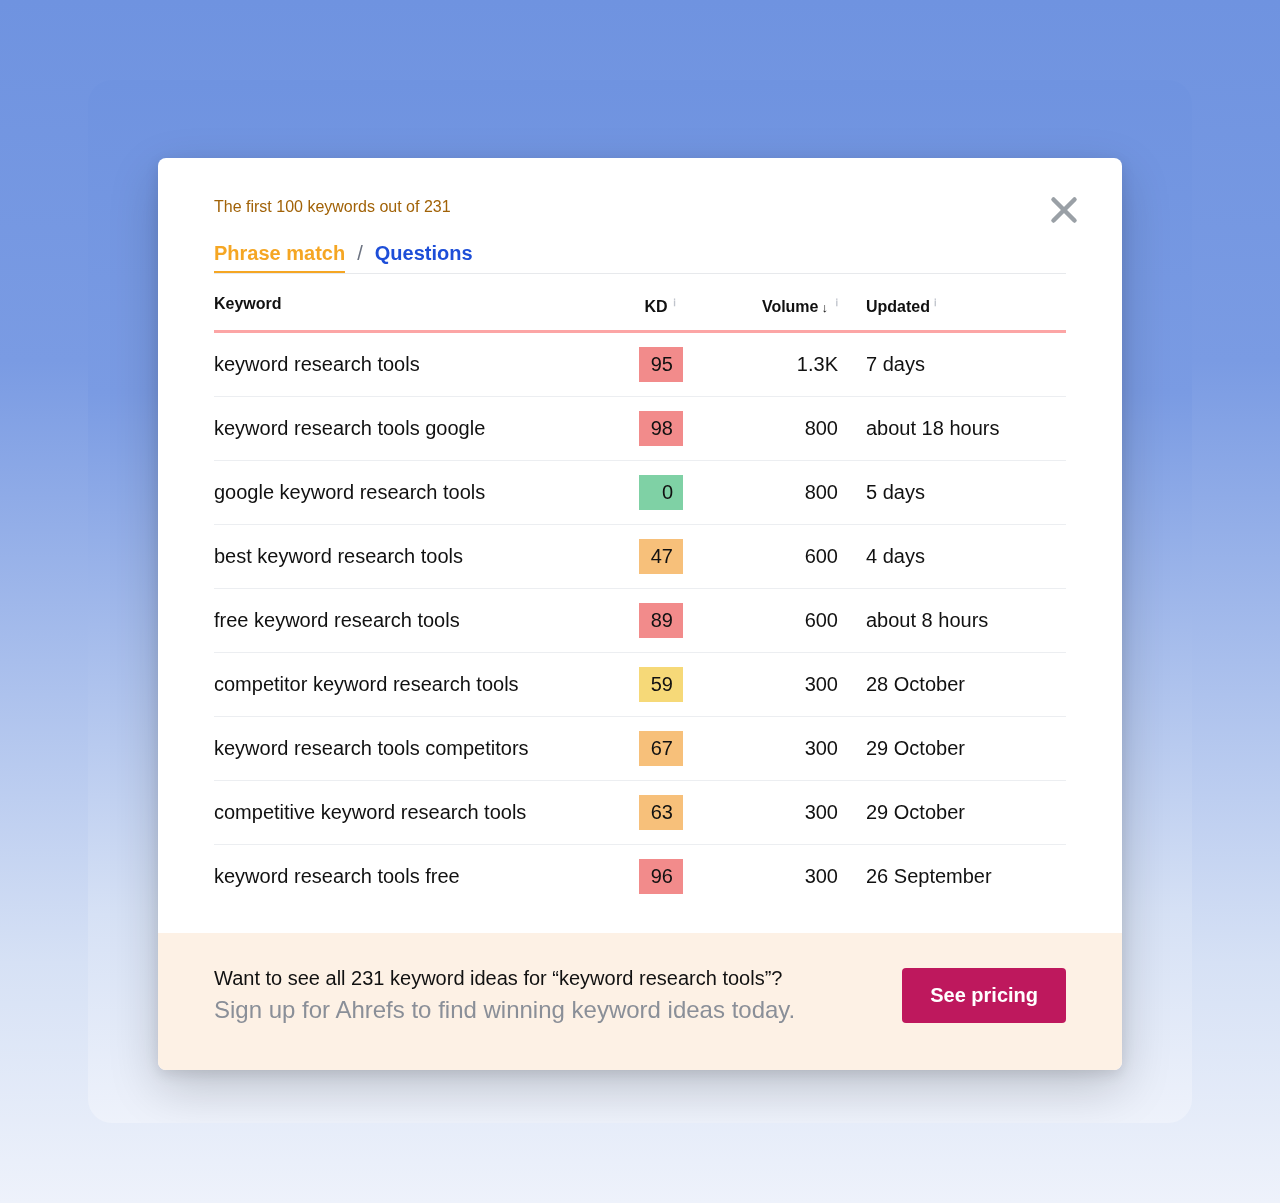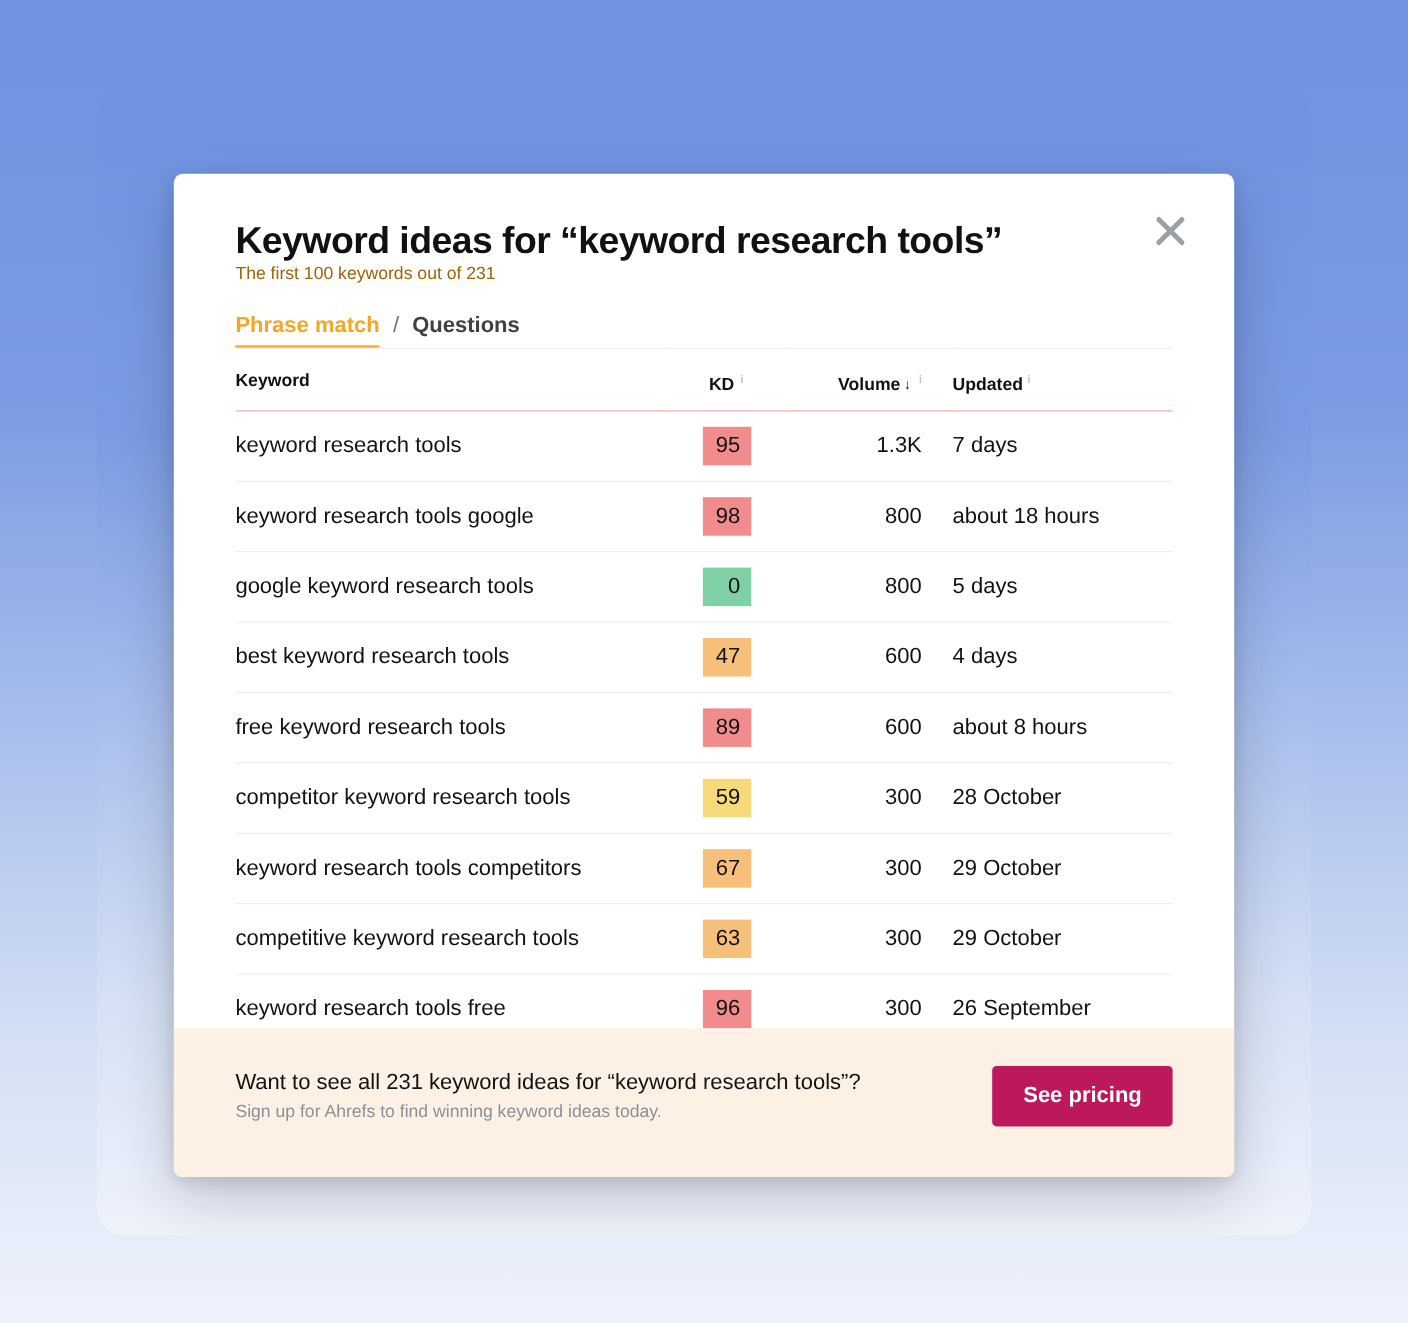--- a/index.html
+++ b/index.html
@@ -66,39 +66,39 @@
     align-items: baseline;
     gap: 12px;
   }
   .tab-active {
     color: #f5a623;
     border-bottom: 2px solid #f5a623;
     padding-bottom: 6px;
     cursor: pointer;
   }
   .tab-sep { color: #6b7280; font-weight: 400; }
-  .tab-other { color: #404040; cursor: pointer; }
+  .tab-other { color: #1d4ed8; cursor: pointer; }
   .table-wrap {
     flex: 1;
     overflow: hidden;
     padding: 0 56px;
   }
   table {
     width: 100%;
     border-collapse: collapse;
     table-layout: fixed;
   }
   thead th {
     text-align: left;
     font-size: 16px;
     font-weight: 700;
     color: #111;
     padding: 18px 0 14px 0;
     border-top: 1px solid #e7e9ec;
-    border-bottom: 1px solid #fca5a5;
+    border-bottom: 3px solid #fca5a5;
   }
   th.col-kd, td.col-kd { width: 110px; text-align: center; }
   th.col-vol, td.col-vol { width: 150px; text-align: right; padding-right: 28px; }
   th.col-upd, td.col-upd { width: 200px; }
   .info-icon {
     display: inline-block;
     width: 6px; height: 6px;
     vertical-align: super;
     margin-left: 4px;
     color: #c0c4cc;
@@ -125,21 +125,21 @@
   .footer {
     background: #fdf1e5;
     padding: 34px 56px 46px 56px;
     display: flex;
     align-items: center;
     justify-content: space-between;
     gap: 24px;
   }
   .footer-text { flex: 1; }
   .footer-title { font-size: 20px; color: #111; font-weight: 500; }
-  .footer-sub { font-size: 16px; color: #8a8f98; margin-top: 6px; }
+  .footer-sub { font-size: 24px; color: #8a8f98; margin-top: 6px; }
   .cta {
     background: #be185d;
     color: #fff;
     font-size: 20px;
     font-weight: 700;
     border: none;
     padding: 16px 28px;
     border-radius: 4px;
     cursor: pointer;
   }
@@ -150,21 +150,20 @@
 <div class="frame">
   <div class="card">
 
     <div class="header">
       <div class="close">
         <svg viewBox="0 0 24 24" fill="none" stroke="currentColor" stroke-width="3" stroke-linecap="round">
           <line x1="5" y1="5" x2="19" y2="19"></line>
           <line x1="19" y1="5" x2="5" y2="19"></line>
         </svg>
       </div>
-      <h1 class="title">Keyword ideas for “keyword research tools”</h1>
       <div class="subtitle">The first 100 keywords out of 231</div>
       <div class="tabs">
         <span class="tab-active">Phrase match</span>
         <span class="tab-sep">/</span>
         <span class="tab-other">Questions</span>
       </div>
     </div>
 
     <div class="table-wrap">
       <table>

